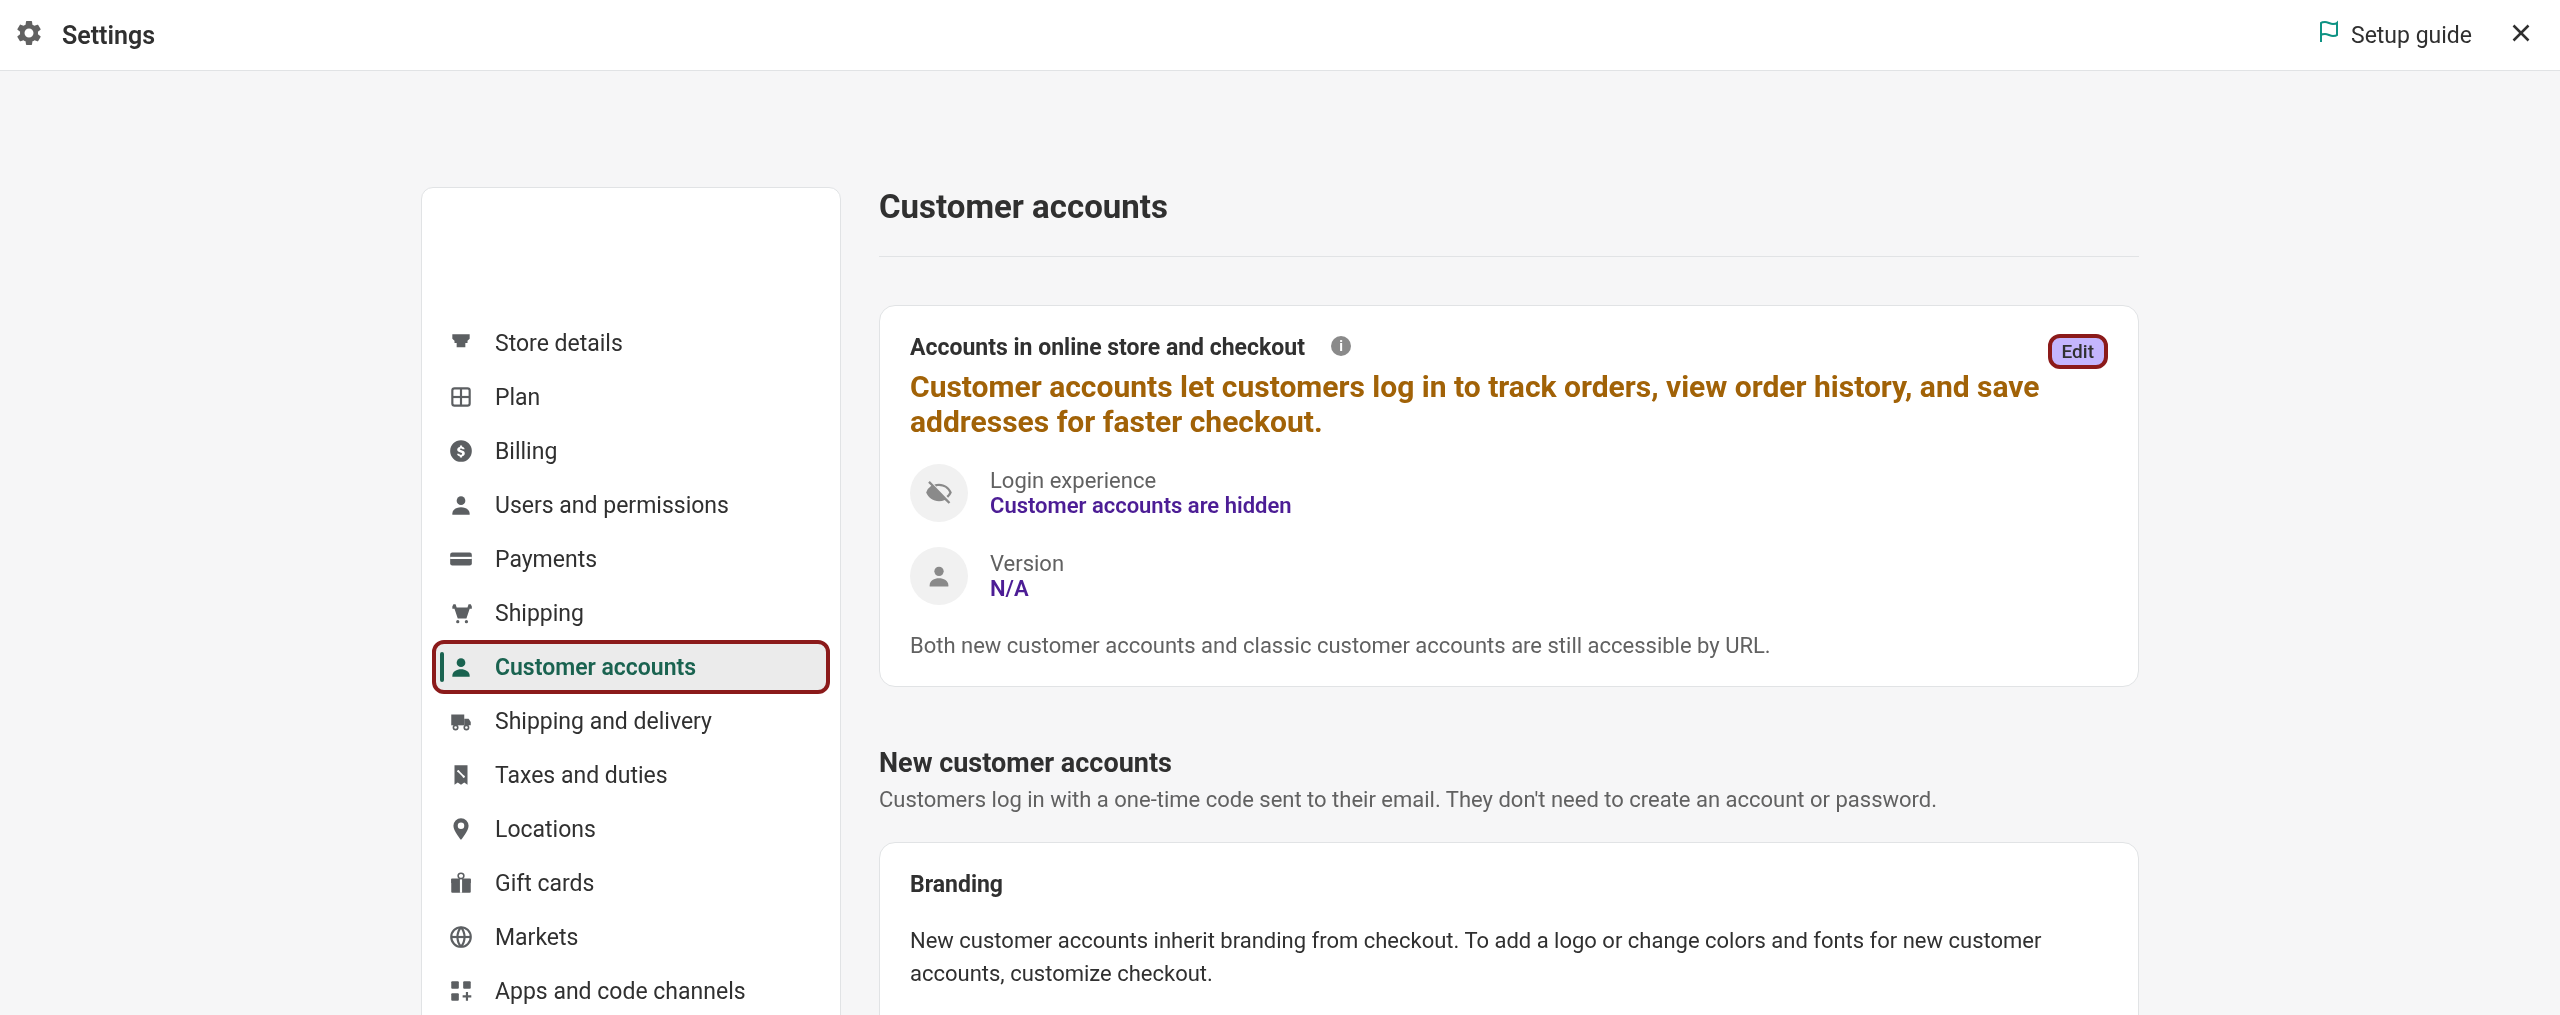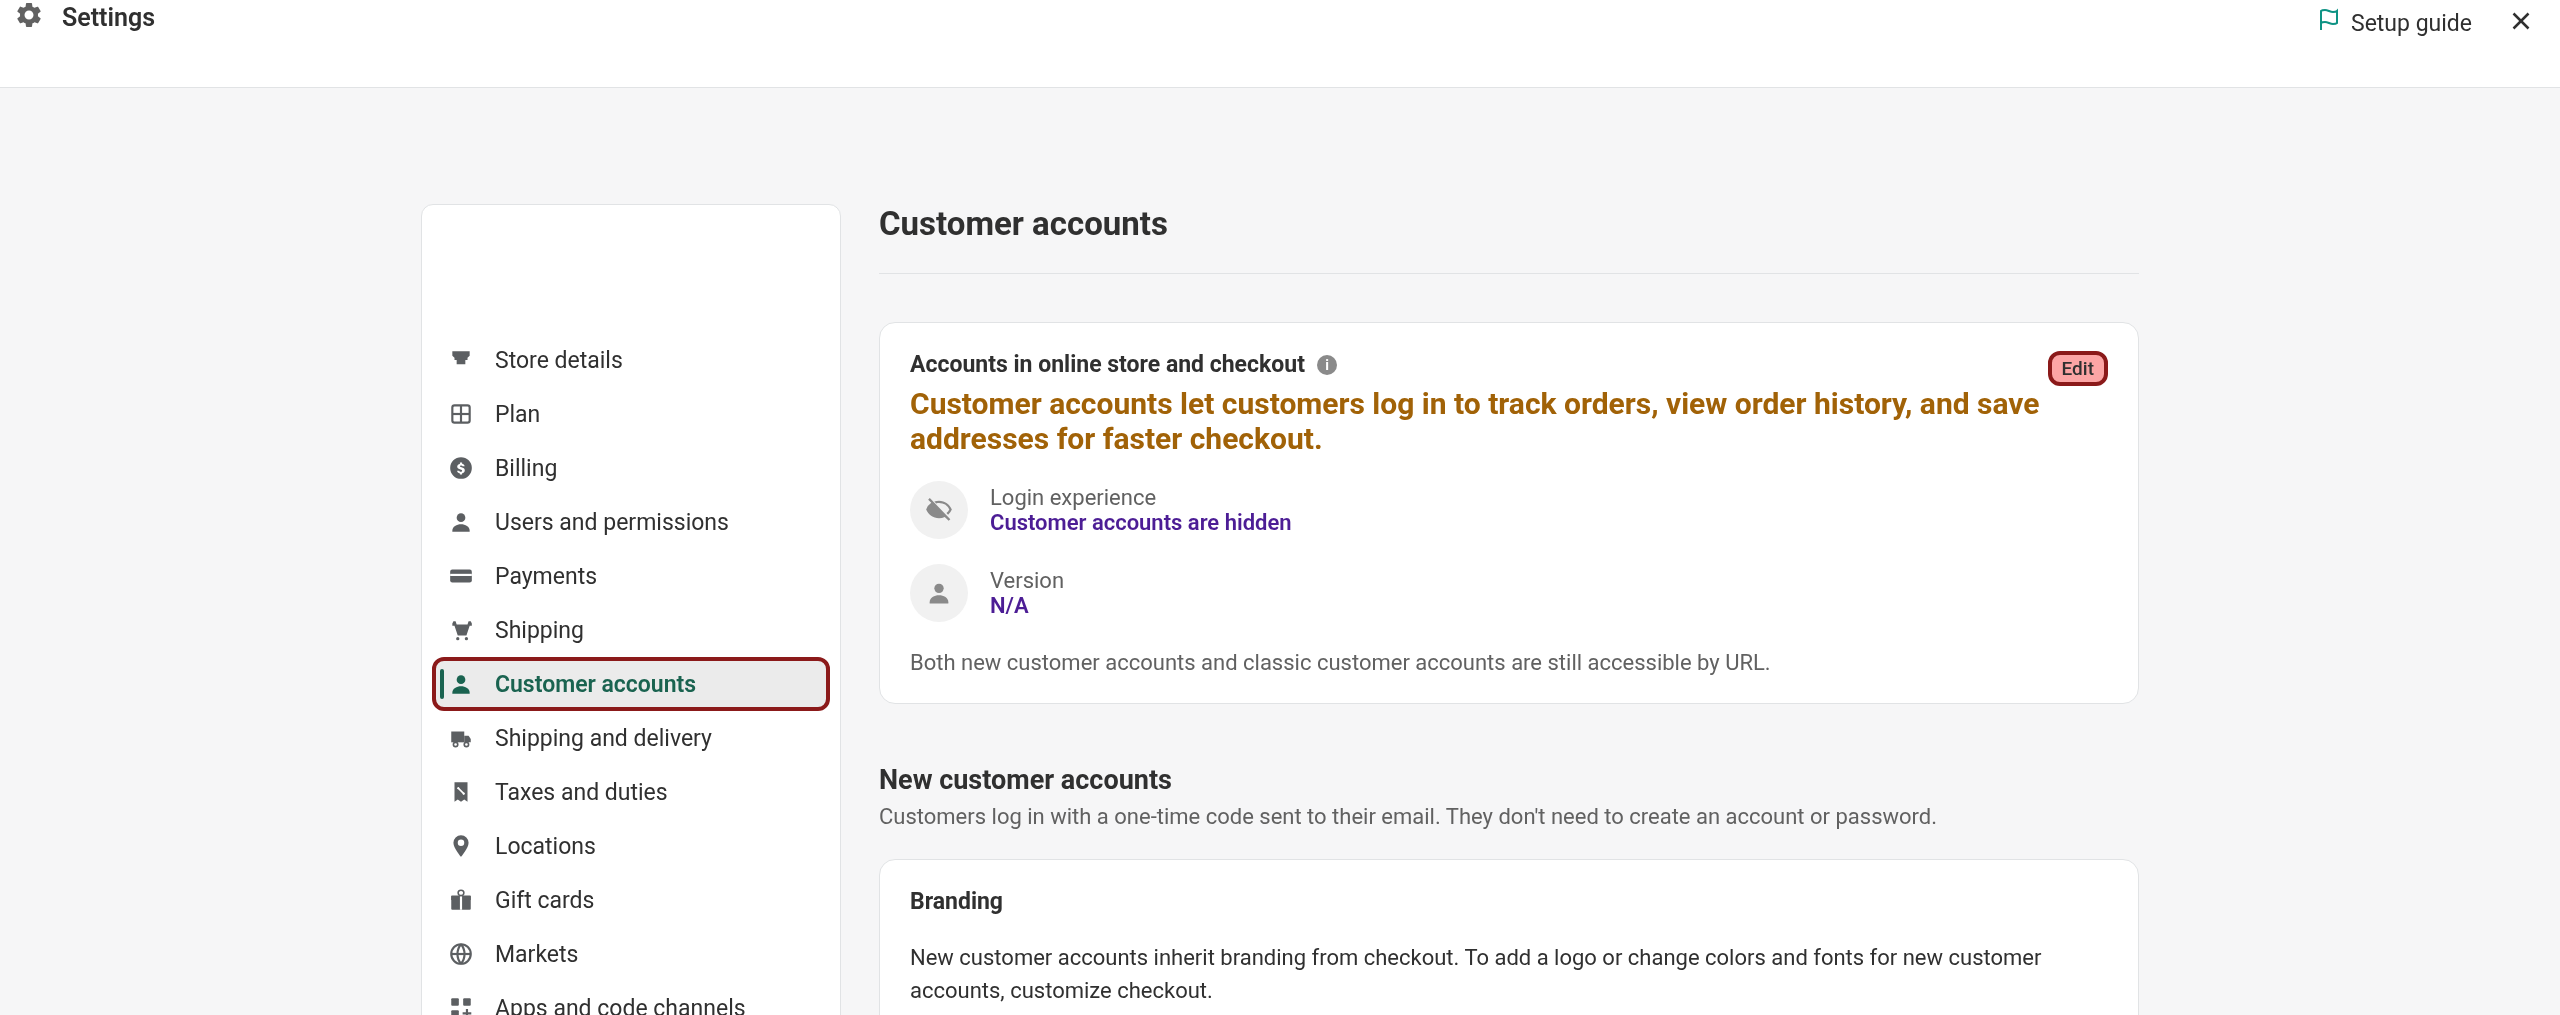--- a/index.html
+++ b/index.html
@@ -9,23 +9,23 @@
       font-family: -apple-system, BlinkMacSystemFont, "Segoe UI", Roboto, Helvetica, Arial, sans-serif;
     }
     body {
       background: #f6f6f7;
       width: 2560px;
       height: 1015px;
       overflow: hidden;
     }
     .header {
       background: #ffffff;
-      height: 88px;
-      display: flex;
-      align-items: flex-start;
+      height: 71px;
+      display: flex;
+      align-items: center;
       justify-content: space-between;
       padding: 0 18px 0 14px;
       border-bottom: 1px solid #e1e3e5;
     }
     .header-left {
       display: flex;
       align-items: center;
       gap: 18px;
     }
     .header-title {
@@ -125,22 +125,21 @@
       border-radius: 16px;
       padding: 28px 30px;
     }
     .card-header {
       display: flex;
       align-items: flex-start;
       justify-content: space-between;
     }
     .card-title-row {
       display: flex;
-      align-items: center;
-      gap: 10px;
+      gap: 24px;
     }
     .card-title {
       font-size: 23px;
       font-weight: 700;
       color: #303030;
     }
     .info-icon-wrap {
       display: inline-flex;
     }
     .card-subtitle {
@@ -148,21 +147,21 @@
       color: #a16207;
       margin-top: 8px;
       font-weight: bold;
     }
     .edit-button {
       border: 4px solid #8b1a1a;
       border-radius: 12px;
       padding: 2px 10px;
       font-size: 19px;
       color: #303030;
-      background: #fca5a5;
+      background: #c4b5fd;
       cursor: pointer;
       font-weight: 500;
     }
     .status-row {
       display: flex;
       align-items: center;
       gap: 22px;
       margin-top: 25px;
     }
     .status-icon-circle {

